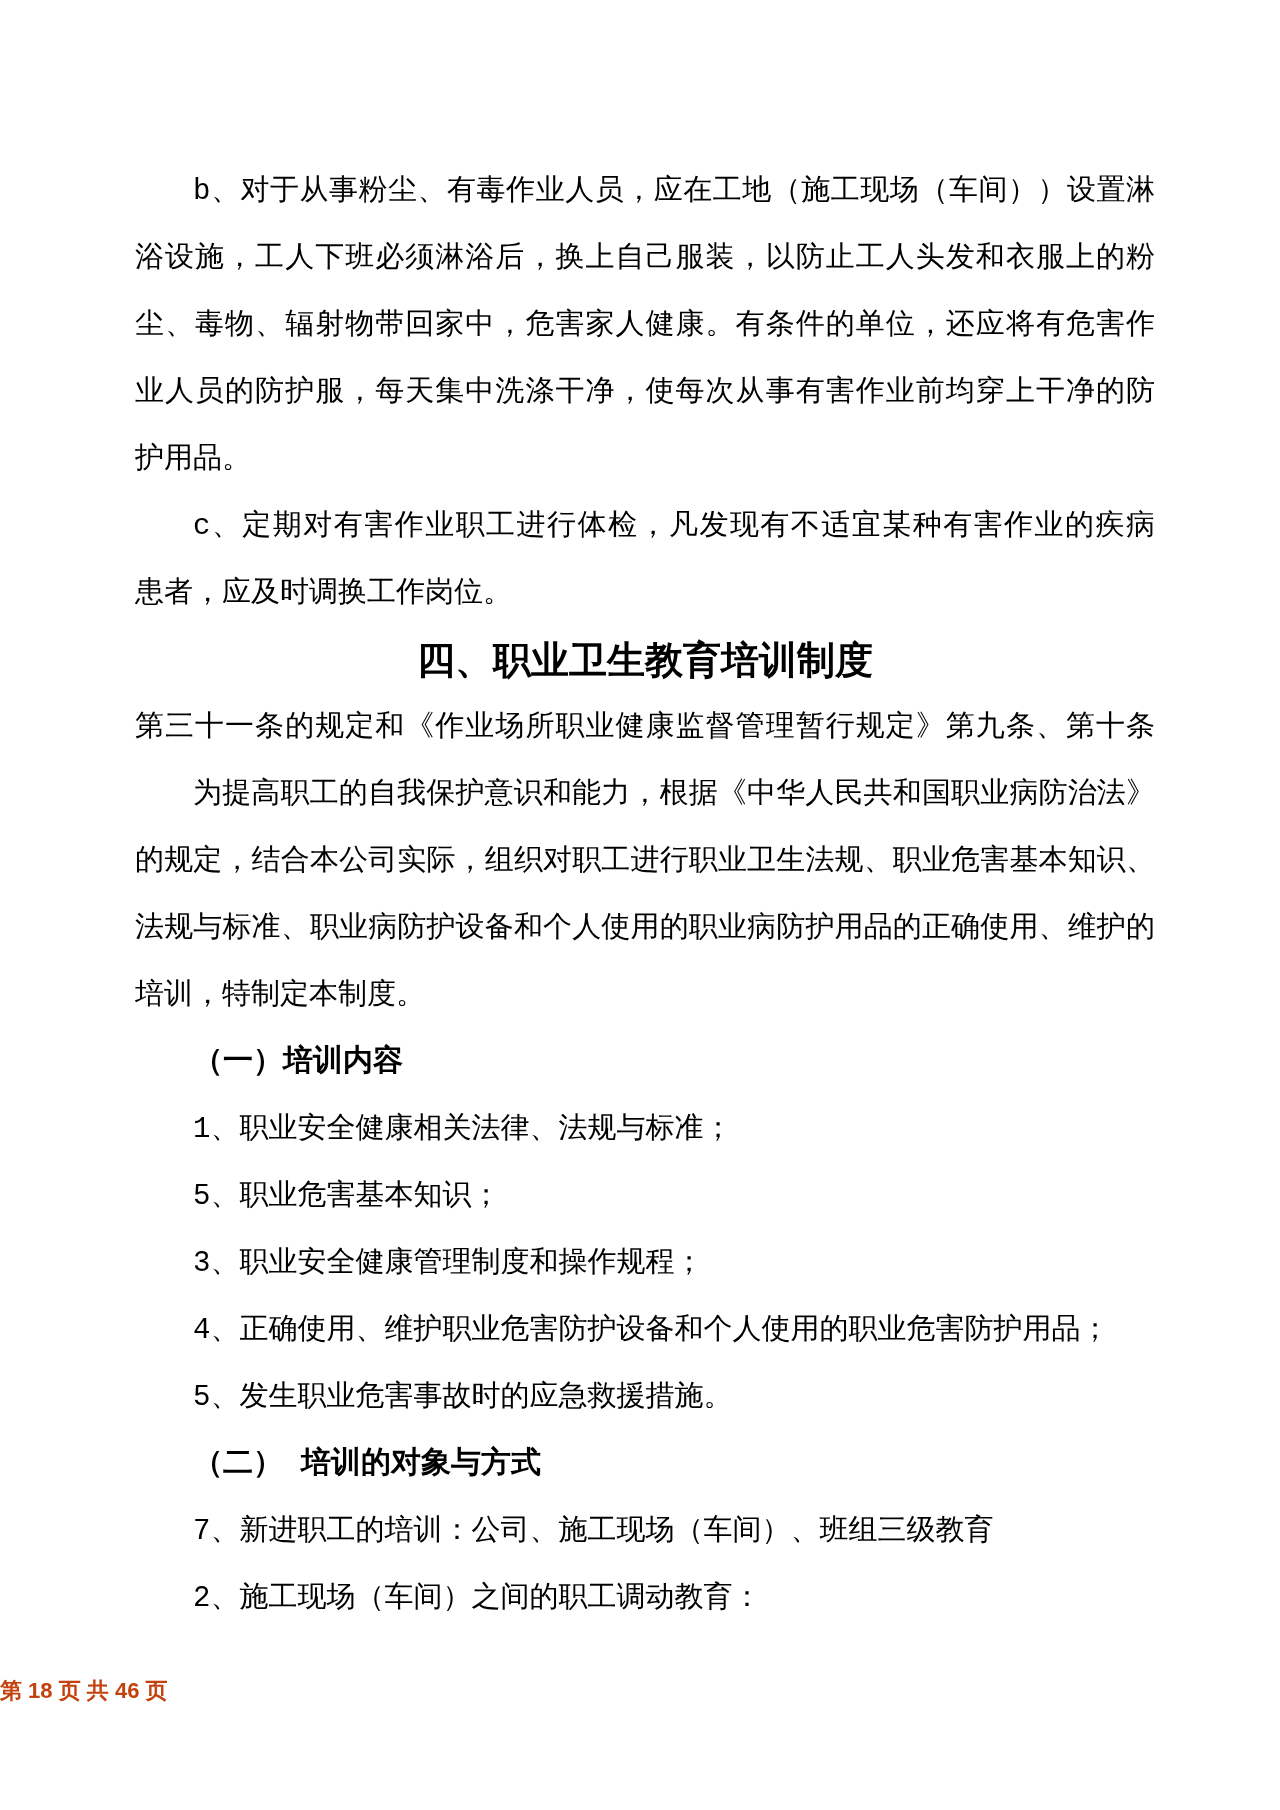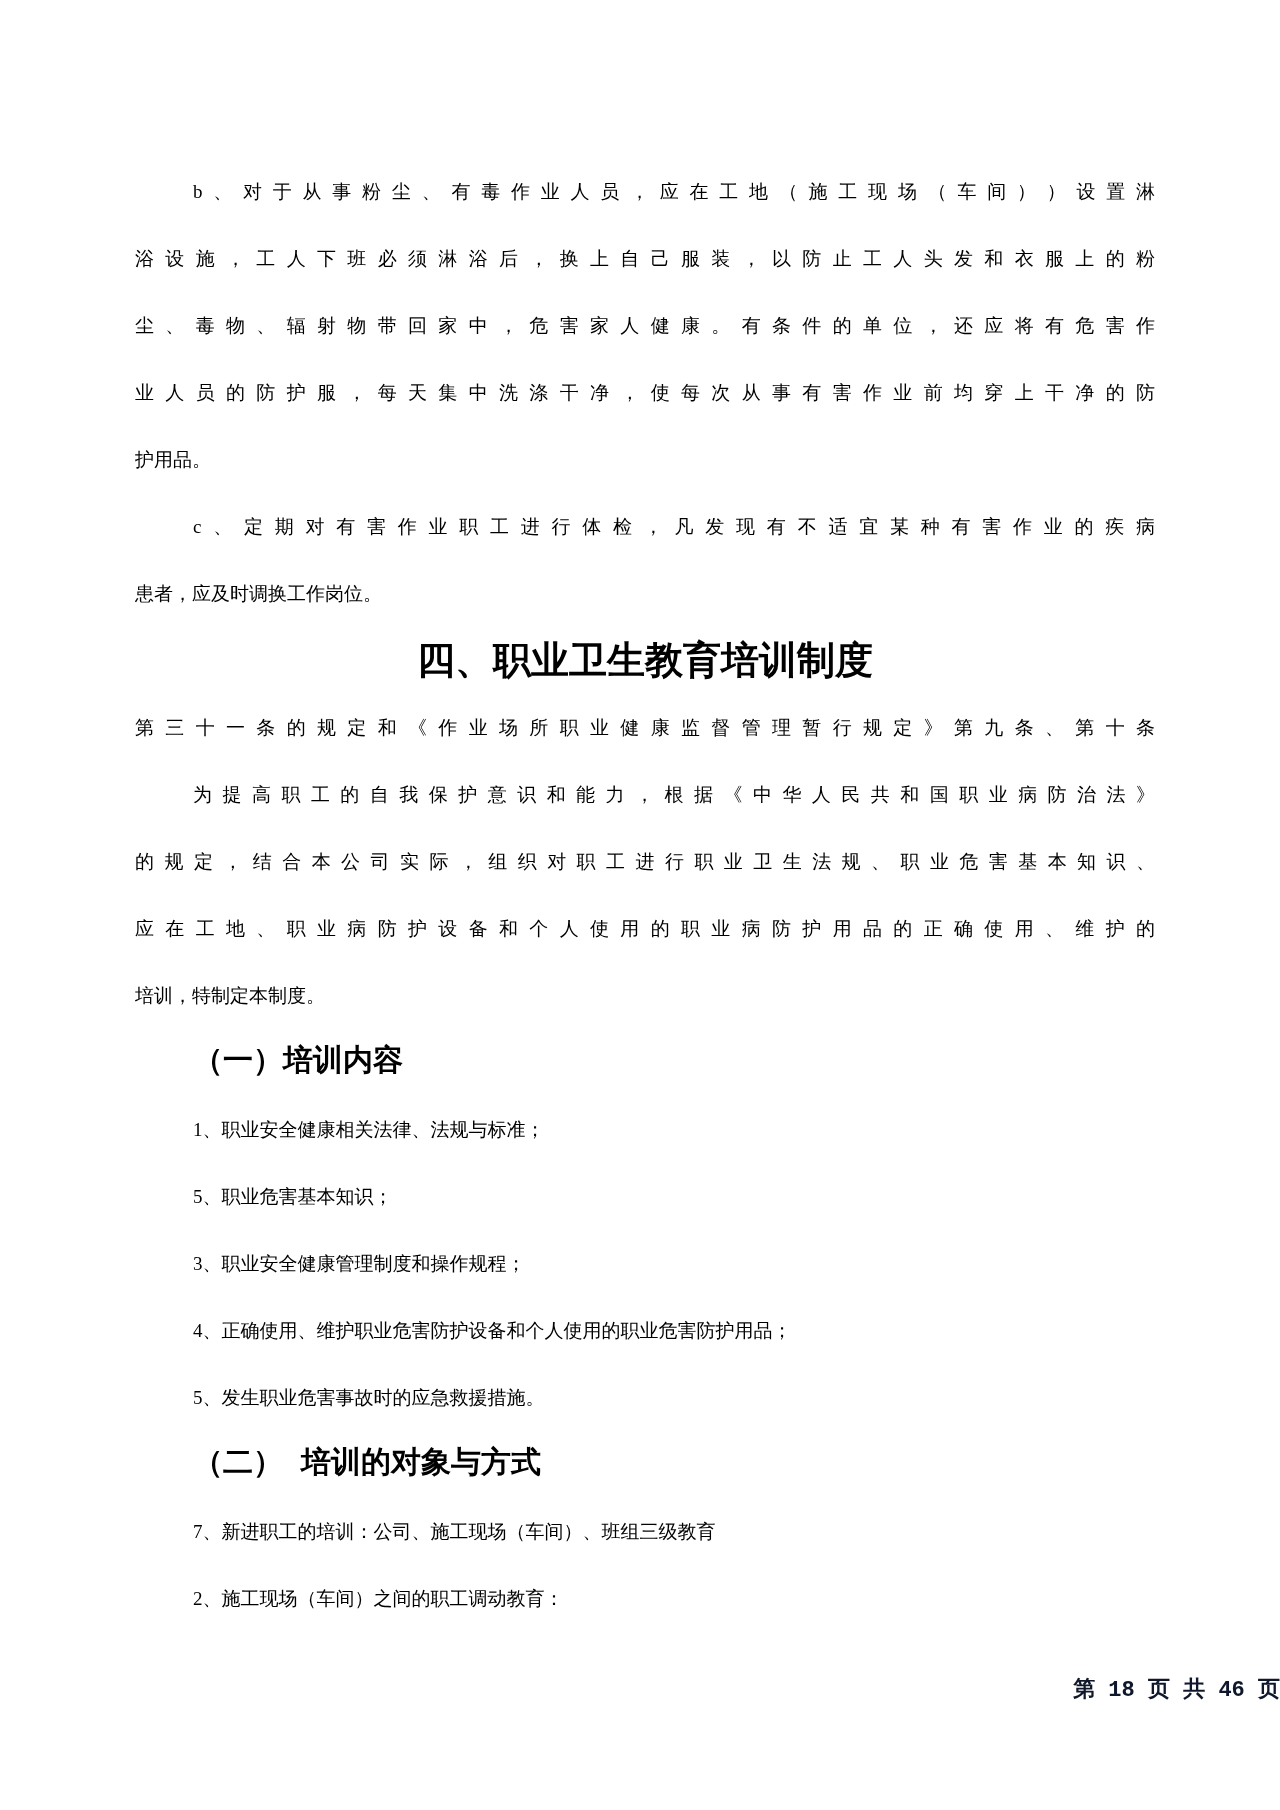--- a/index.html
+++ b/index.html
@@ -13,22 +13,22 @@
     font-family: "Liberation Serif", "DejaVu Serif", serif;
     color: #000000;
   }
   .doc {
     position: absolute;
     left: 135px;
     top: 158px;
     width: 1020px;
   }
   .line {
-    font-family: Liberation Serif, serif;
-    font-size: 19px;
+    font-family: Liberation Mono, monospace;
+    font-size: 29px;
     line-height: 67px;
     height: 67px;
     color: #000000;
     white-space: nowrap;
     text-align: left;
   }
   .line.indent { padding-left: 58px; }
   .line.justify {
     text-align: justify;
     text-align-last: justify;
@@ -45,45 +45,45 @@
   .line.subheading {
     font-family: Liberation Mono, monospace;
     font-weight: bold;
     font-size: 30px;
   }
   .footer {
     position: absolute;
     top: 1668px;
     left: 0;
     width: 100%;
-    text-align: right;
-    font-family: Liberation Mono, monospace;
+    text-align: left;
+    font-family: Liberation Sans, sans-serif;
     font-weight: bold;
     font-size: 22px;
     line-height: 45px;
-    color: #0f172a;
+    color: #c2410c;
   }
 </style>
 </head>
 <body>
 
 <div class="page">
   <div class="doc">
       <div class="line body indent justify">b、对于从事粉尘、有毒作业人员，应在工地（施工现场（车间））设置淋</div>
       <div class="line body justify">浴设施，工人下班必须淋浴后，换上自己服装，以防止工人头发和衣服上的粉</div>
       <div class="line body justify">尘、毒物、辐射物带回家中，危害家人健康。有条件的单位，还应将有危害作</div>
       <div class="line body justify">业人员的防护服，每天集中洗涤干净，使每次从事有害作业前均穿上干净的防</div>
       <div class="line body">护用品。</div>
       <div class="line body indent justify">c、定期对有害作业职工进行体检，凡发现有不适宜某种有害作业的疾病</div>
       <div class="line body">患者，应及时调换工作岗位。</div>
       <div class="line heading">四、职业卫生教育培训制度</div>
       <div class="line body justify">第三十一条的规定和《作业场所职业健康监督管理暂行规定》第九条、第十条</div>
       <div class="line body indent justify">为提高职工的自我保护意识和能力，根据《中华人民共和国职业病防治法》</div>
       <div class="line body justify">的规定，结合本公司实际，组织对职工进行职业卫生法规、职业危害基本知识、</div>
-      <div class="line body justify">应在工地、职业病防护设备和个人使用的职业病防护用品的正确使用、维护的</div>
+      <div class="line body justify">法规与标准、职业病防护设备和个人使用的职业病防护用品的正确使用、维护的</div>
       <div class="line body">培训，特制定本制度。</div>
       <div class="line subheading indent">（一）培训内容</div>
       <div class="line body indent">1、职业安全健康相关法律、法规与标准；</div>
       <div class="line body indent">5、职业危害基本知识；</div>
       <div class="line body indent">3、职业安全健康管理制度和操作规程；</div>
       <div class="line body indent">4、正确使用、维护职业危害防护设备和个人使用的职业危害防护用品；</div>
       <div class="line body indent">5、发生职业危害事故时的应急救援措施。</div>
       <div class="line subheading indent">（二） 培训的对象与方式</div>
       <div class="line body indent">7、新进职工的培训：公司、施工现场（车间）、班组三级教育</div>
       <div class="line body indent">2、施工现场（车间）之间的职工调动教育：</div>

